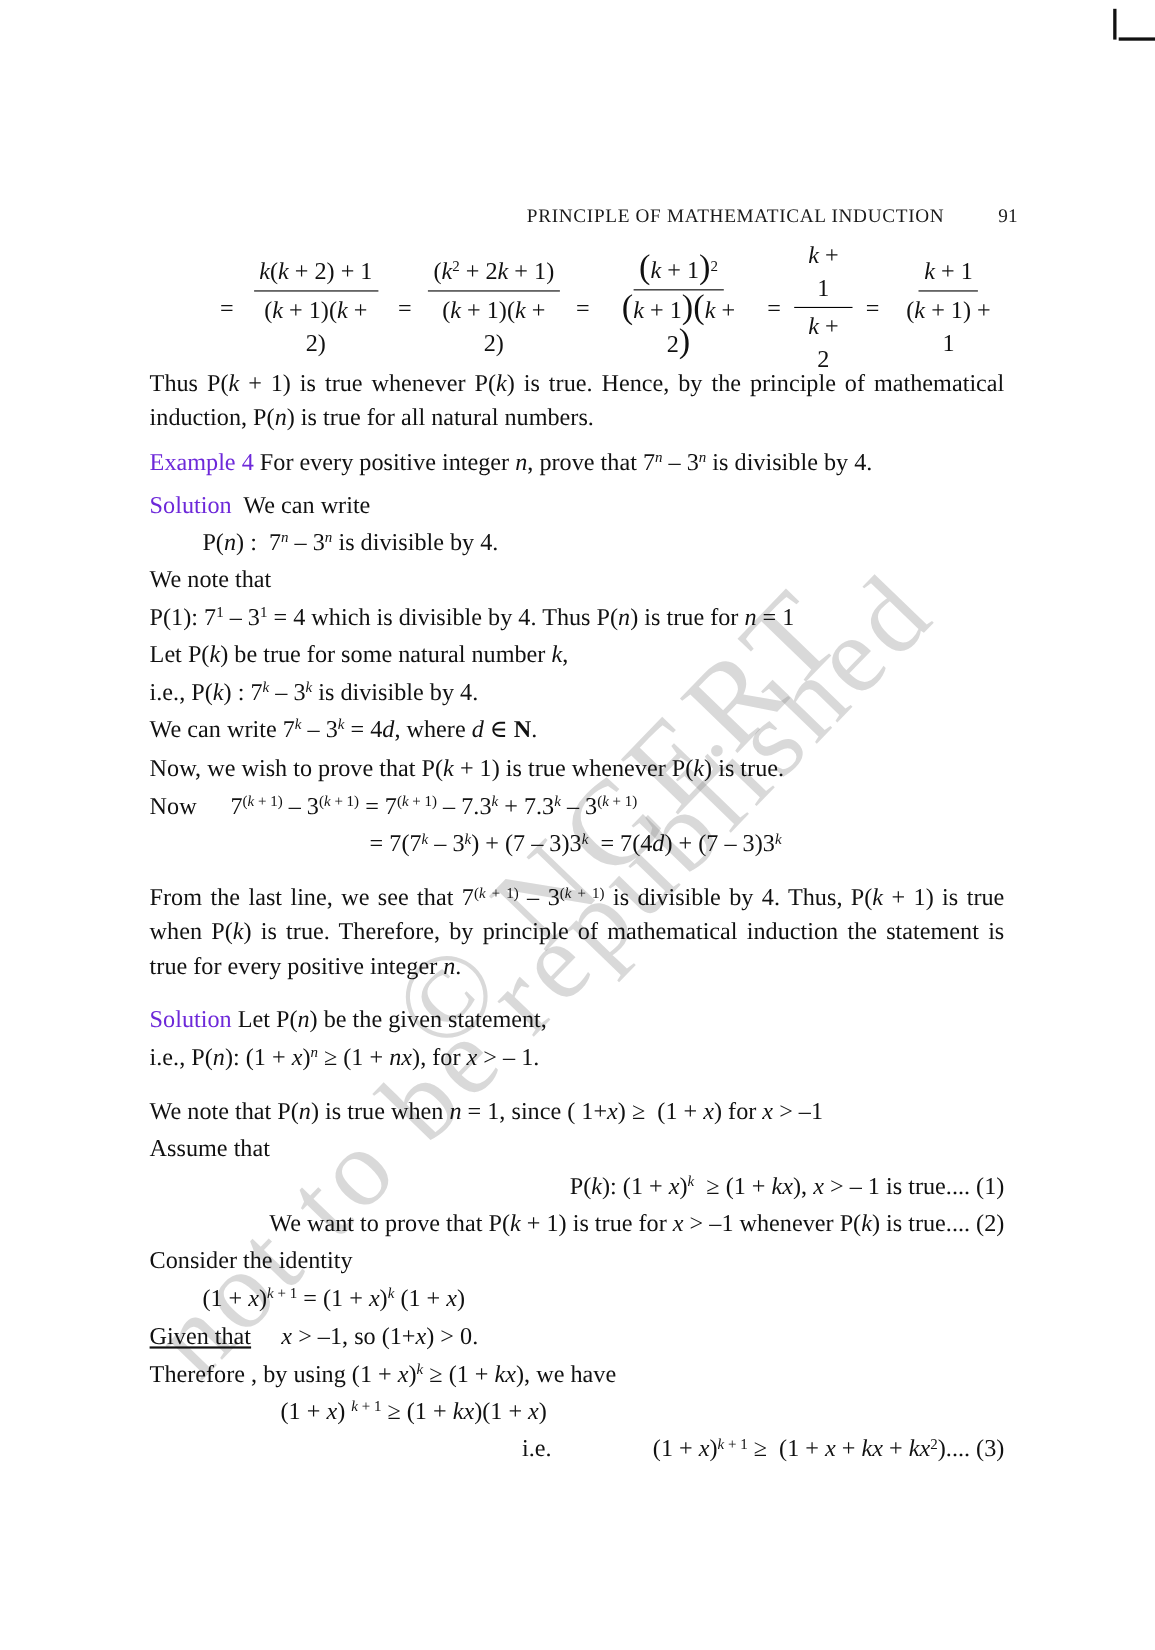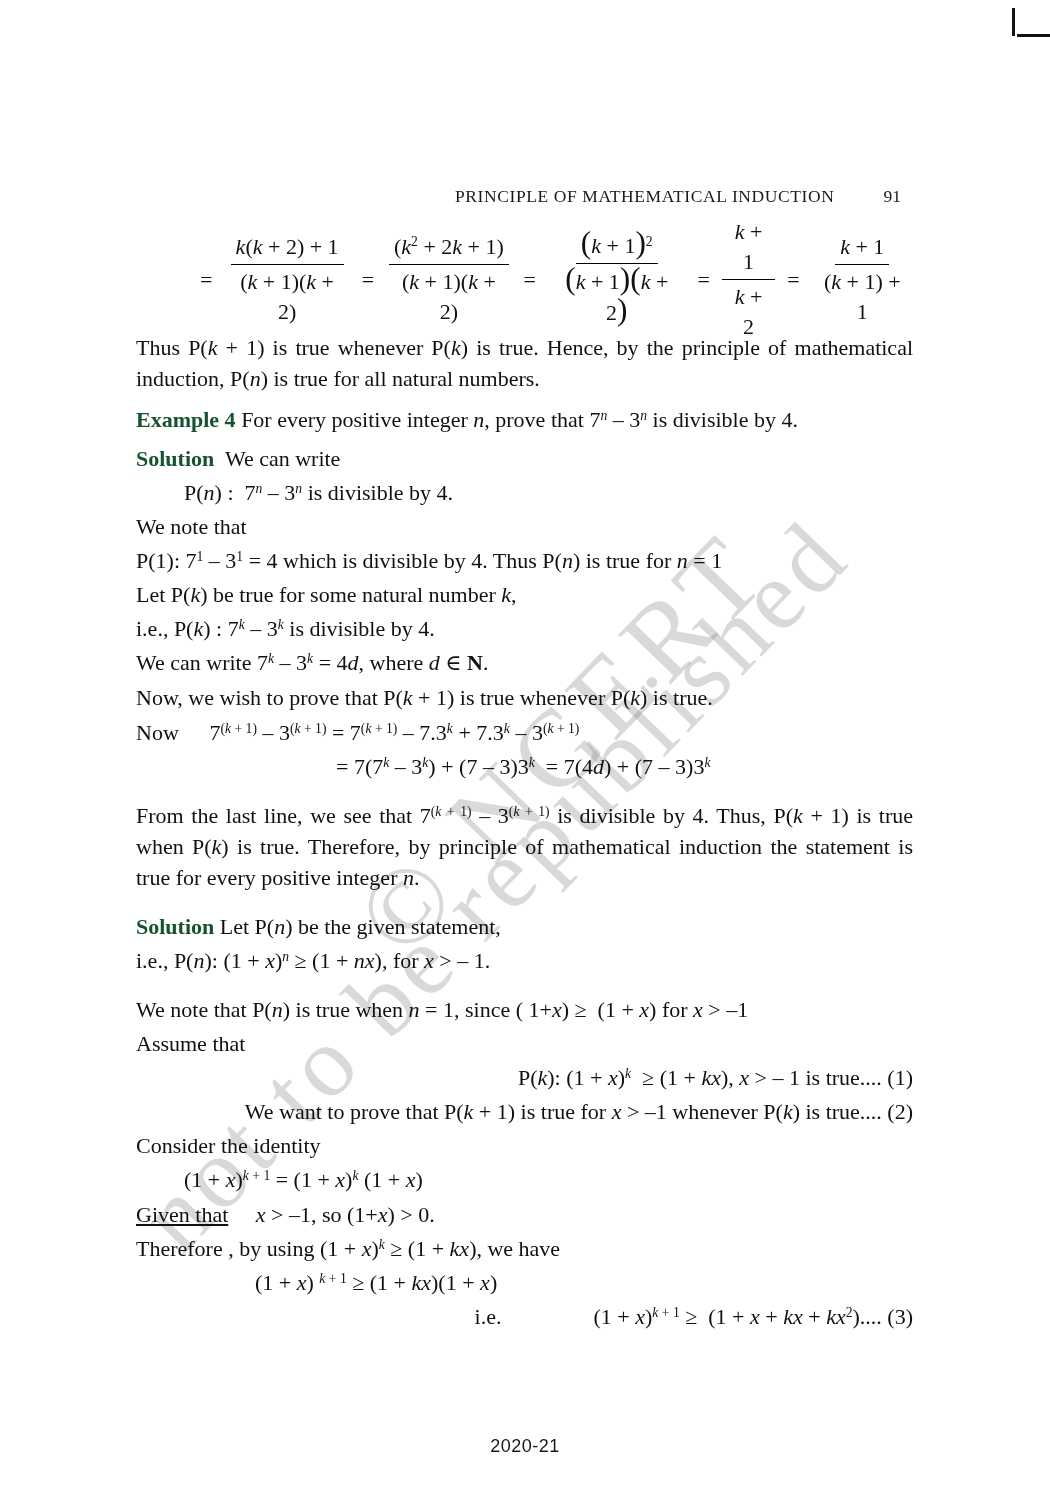--- a/index.html
+++ b/index.html
@@ -21,21 +21,21 @@
     position:absolute; z-index:0;
     color:rgba(128,128,128,0.30);
     font-family:"Liberation Serif","DejaVu Serif",serif;
     white-space:nowrap; pointer-events:none;
   }
   .wm-a { left:295px; top:680px; font-size:110px; letter-spacing:10px; transform:rotate(-46deg); transform-origin:center; }
   .wm-b { left:10px; top:828px; font-size:100px; letter-spacing:6px; transform:rotate(-46deg); transform-origin:center; }
 
   
   .header {
-    position:absolute; z-index:1; left:124px; top:186px; width:777px;
+    position:absolute; z-index:1; left:148px; top:186px; width:777px;
     text-align:right; font-size:17.5px; letter-spacing:0.6px; color:#1a1a1a;
   }
   .header .pageno { display:inline-block; margin-left:44px; letter-spacing:0; }
 
   
   .content { position:absolute; z-index:1; left:136px; top:238px; width:777px; font-size:22px; line-height:31px; }
 
   
   .eqrow { display:flex; align-items:center; gap:12px; margin-left:64px; height:82px; margin-bottom:12px; }
   .frac { display:inline-flex; flex-direction:column; align-items:center; text-align:center; line-height:30px; }
@@ -43,21 +43,21 @@
   .frac .den { padding:2px 5px 0 5px; }
   .bp { font-size:1.42em; line-height:0.85; }
   sup { font-size:0.62em; line-height:0; vertical-align:baseline; position:relative; top:-0.55em; }
   i { font-style:italic; } b { font-weight:bold; }
 
   p { margin:0 0 3px 0; }
   .just { text-align:justify; }
   .mt4 { margin-top:4px; } .mt6 { margin-top:18px; } .mt8 { margin-top:8px; } .mt10 { margin-top:10px; }
   .ind48 { padding-left:48px; }
   .ind200 { padding-left:200px; }
-  .accent { color:#14532d; font-weight:bold; }
+  .accent { color:#6d28d9; font-weight:normal; }
   .refline { display:flex; justify-content:flex-end; white-space:nowrap; }
   .nowrap { white-space:nowrap; }
   .lbl-now { display:inline-block; min-width:68px; }
   .lbl-given { display:inline-block; margin-right:22px;text-decoration:underline; }
   .lbl-ie { display:inline-block; width:119px; }
   .ind120 { padding-left:119px; }
 
   
   .footer {
     position:absolute; z-index:1; left:0; top:1436px; width:1050px;
@@ -170,15 +170,14 @@
     <p>Therefore , by using (1 + <i>x</i>)<sup><i>k</i></sup> ≥ (1 + <i>kx</i>), we have</p>
     <p class="ind120">(1 + <i>x</i>) <sup><i>k</i> + 1</sup> ≥ (1 + <i>kx</i>)(1 + <i>x</i>)</p>
 
     <p class="refline">
       <span><span class="lbl-ie">i.e.</span><span>(1 + <i>x</i>)<sup><i>k</i> + 1</sup> ≥&nbsp; (1 + <i>x</i> + <i>kx</i> + <i>kx</i><sup>2</sup>).</span></span>
       <span>... (3)</span>
     </p>
 
   </div>
 
-  <div class="footer">2020-21</div>
 
 </div>
 
 </body></html>

